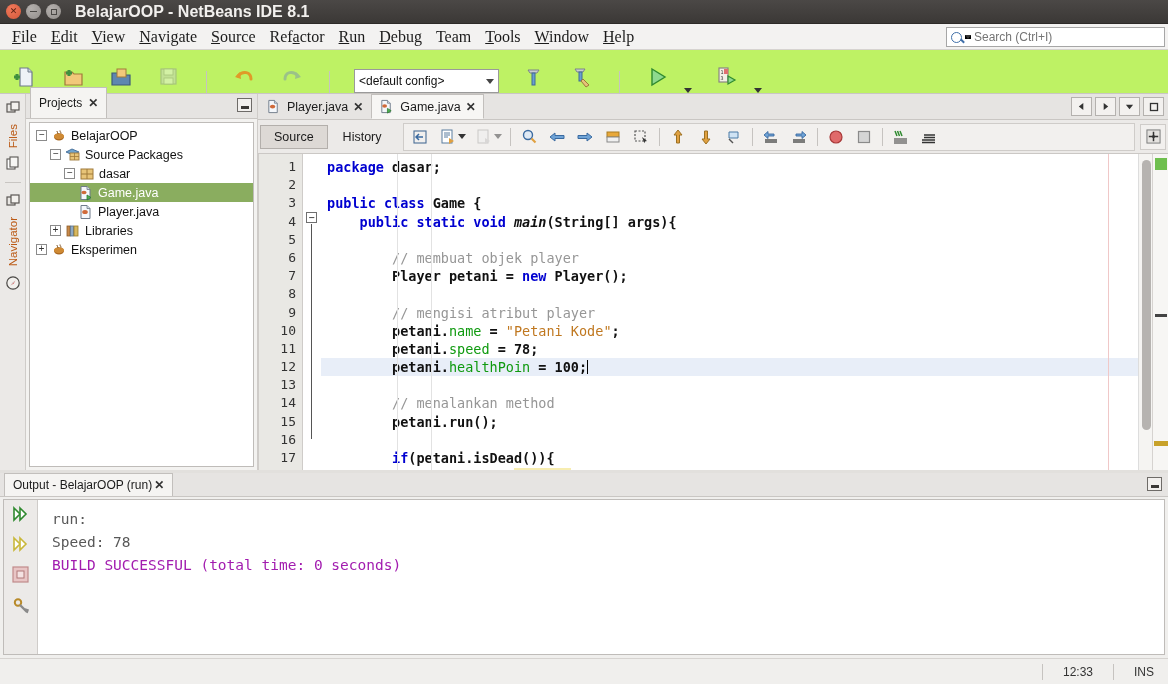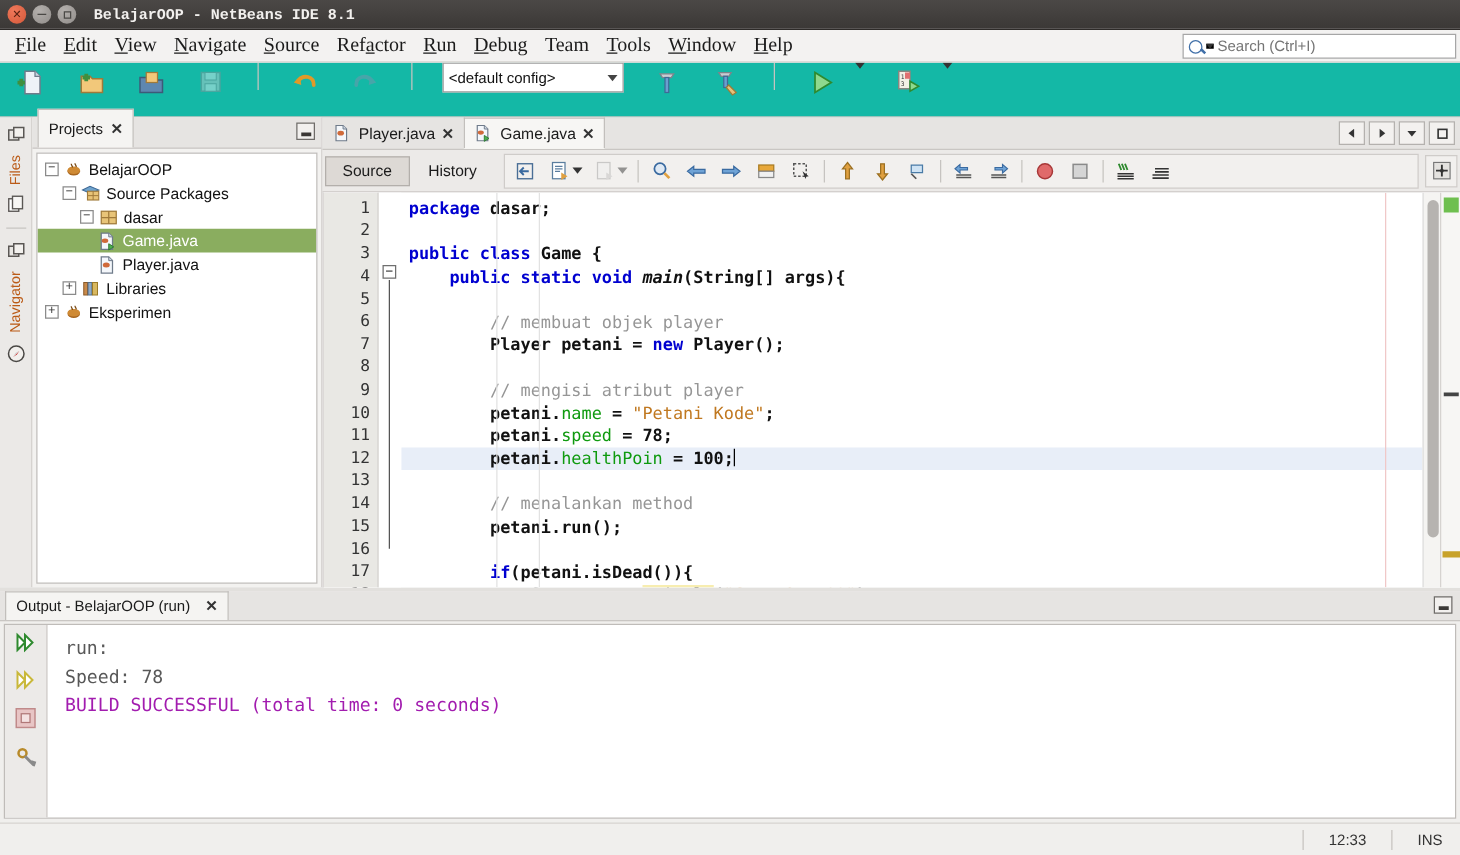--- a/index.html
+++ b/index.html
@@ -20,22 +20,22 @@
   }
   .wbtns { display: flex; gap: 5px; align-items: center; }
   .wbtn { width: 15px; height: 15px; border-radius: 50%;
           display: flex; align-items: center; justify-content: center;
           font-size: 9px; color: #3a3a3a; line-height: 1; }
   .wbtn.close { background: radial-gradient(circle at 35% 30%, #f0785a, #d4593a); color:#5b2213; }
   .wbtn.min { background: radial-gradient(circle at 35% 30%, #b4b0ad, #918d8a); }
   .wbtn.max { background: radial-gradient(circle at 35% 30%, #b4b0ad, #918d8a); }
   .wbtn .sq { width:6px; height:6px; border:1px solid #4a4845; }
   .wbtn .dash { width:7px; height:1.5px; background:#4a4845; }
-  .title-text { color: #f2f0ee; font-size: 12px; font-weight: bold; margin-left: 14px;
-                font-family: Liberation Mono, monospace; }
+  .title-text { color: #f2f0ee; font-size: 16px; font-weight: bold; margin-left: 14px;
+                font-family: Liberation Sans, sans-serif; }
 
   
   .menubar {
     height: 26px; background: #f3f2f1; border-bottom: 1px solid #d6d3d0;
     display: flex; align-items: center; padding-left: 5px; flex: 0 0 26px;
     position: relative;
   }
   .menuitem { padding: 3px 7px; font-size: 16px; color: #1b1b1b; cursor: default;
               font-family: "Liberation Serif", serif; }
   .menuitem .u { text-decoration: underline; }
@@ -48,22 +48,22 @@
                     position: relative; display:inline-block; }
   .searchbox .mag::after { content:""; position:absolute; width:5px; height:1.8px; background:#3f6fa8;
                            transform: rotate(45deg); right:-4px; bottom:0px; }
   .searchbox .caret { width:0;height:0;border-left:3px solid transparent;border-right:3px solid transparent;
                       border-top:4px solid #333; }
   .searchbox input { border: none; outline: none; flex: 1; font-size: 12px; color: #666;
                      font-family: "Liberation Sans", sans-serif; background: transparent; }
 
   
   .toolbar {
-    height: 44px; background: #14b8a6; border-bottom: 1px solid #c9c6c3;
-    display: flex; align-items: flex-start; padding-left: 8px; gap: 14px; flex: 0 0 44px;
+    height: 44px; background: #bef264; border-bottom: 1px solid #c9c6c3;
+    display: flex; align-items: flex-end; padding-left: 8px; gap: 14px; flex: 0 0 44px;
   }
   .tb { width: 34px; height: 32px; display:flex; align-items:center; justify-content:center; }
   .tbsep { width: 1px; height: 22px; background: #c6c3c0; margin: 0 6px; }
   .cfgsel {
     width: 145px; height: 24px; background: #fff; border: 1px solid #9a9a9a;
     display: flex; align-items: center; padding: 0 4px; font-size: 12px; color:#111;
     justify-content: space-between; margin: 0 4px;
   }
   .cfgsel .chev { width:0;height:0;border-left:4px solid transparent;border-right:4px solid transparent;
                   border-top:5px solid #444; }
@@ -157,21 +157,21 @@
   .scrollthumb { position:absolute; left:3px; top:6px; width:9px; height:270px; background:#b6b3b0;
                  border-radius:5px; }
   .editorvline { position:absolute; top:0; bottom:0; left:787px; width:1px; background:#f0c8c8; }
 
   
   .outpanel { height: 188px; background: #f0efed; display: flex; flex-direction: column;
               border-top: 3px solid #e2e0dd; flex: 0 0 188px; }
   .outhdr { height: 24px; background: #e6e4e2; display: flex; align-items: flex-end; position: relative;
             border-bottom: 1px solid #c9c6c3; }
   .outtab { height: 23px; background: #f5f4f2; border: 1px solid #c2bfbc; border-bottom:none;
-            display: flex; align-items: center; gap: 12px; padding: 0 8px; margin-left: 4px;
+            display: flex; align-items: center; gap: 2px; padding: 0 8px; margin-left: 4px;
             font-size: 12px; color: #1b1b1b; }
   .outbody { flex: 1; display: flex; background: #fff; border: 1px solid #bfbcb9; margin: 2px 3px 3px 3px; min-height:0;}
   .outside { width: 34px; background: #eceae8; border-right: 1px solid #cfccc9;
              display: flex; flex-direction: column; align-items: center; padding-top: 6px; gap: 11px; flex:0 0 34px;}
   .outtext { flex: 1; padding: 8px 0 0 14px; font-family: "DejaVu Sans Mono", monospace;
              font-size: 14.5px; line-height: 23px; }
   .o-gray { color: #585858; }
   .o-green { color: #a21caf; }
 
   

